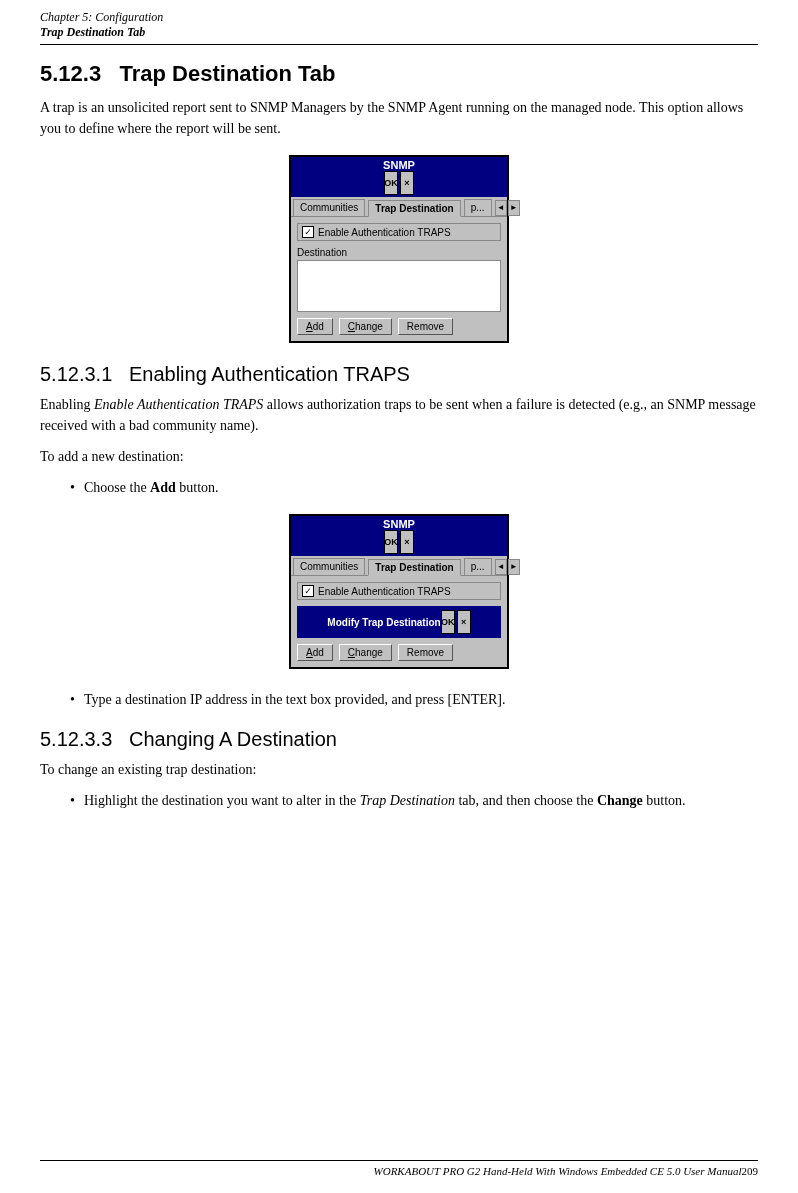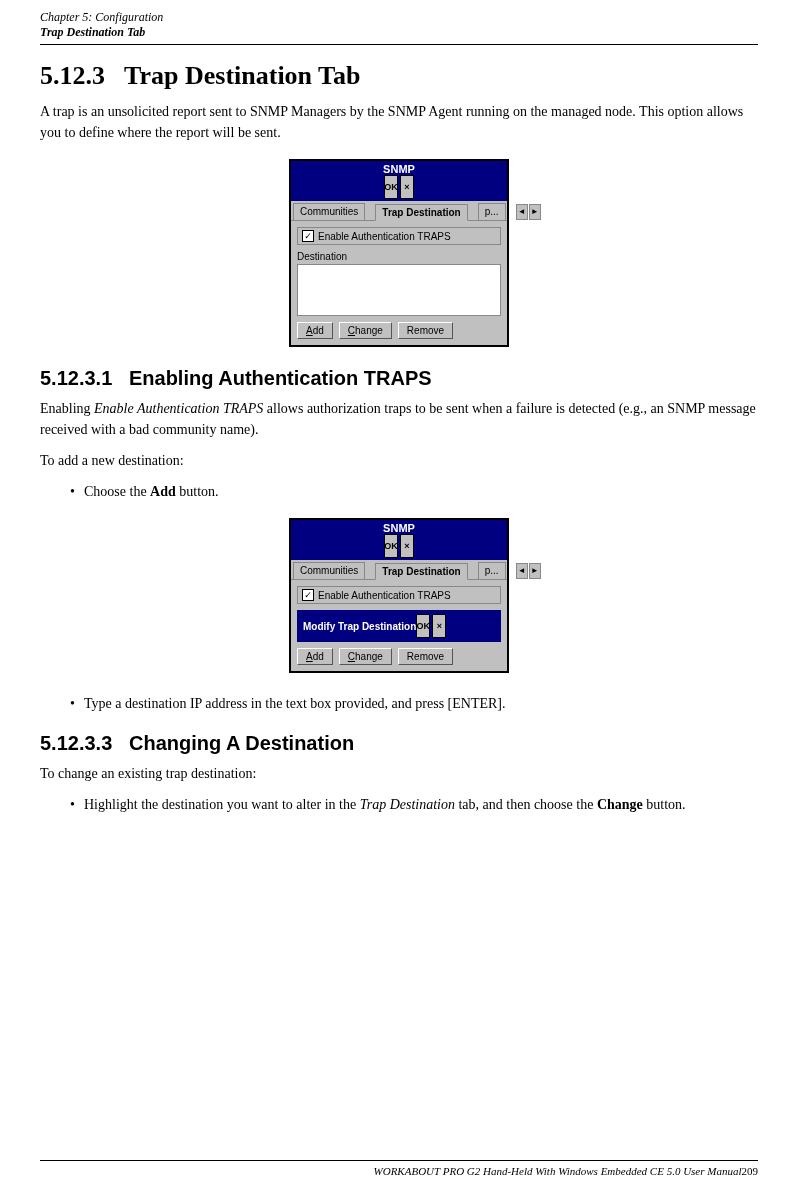--- a/index.html
+++ b/index.html
@@ -32,29 +32,29 @@
     .page-header .chapter-line {
       display: block;
     }
     .page-header .section-line {
       display: block;
       font-weight: bold;
     }
 
     
     .section-title-large {
-      font-size: 26px;
-      font-weight: bold;
-      font-family: Liberation Serif, serif;
+      font-size: 22px;
+      font-weight: bold;
+      font-family: Liberation Sans, sans-serif;
       margin-bottom: 10px;
       margin-top: 12px;
     }
     .section-title-medium {
       font-size: 20px;
-      font-weight: bold;
+      font-weight: normal;
       font-family: Arial, sans-serif;
       margin-bottom: 8px;
       margin-top: 18px;
     }
 
     
     .body-text {
       font-size: 14px;
       line-height: 1.5;
       margin-bottom: 10px;
@@ -129,21 +129,21 @@
       cursor: pointer;
       font-weight: bold;
     }
 
     
     .tab-bar {
       display: flex;
       background: #c0c0c0;
       border-bottom: 1px solid #888;
       padding: 2px 2px 0 2px;
-      gap: 10px;
+      gap: 3px;
     }
     .tab {
       padding: 2px 6px;
       font-size: 10px;
       background: #c0c0c0;
       border: 1px solid #888;
       border-bottom: none;
       cursor: pointer;
       white-space: nowrap;
     }
@@ -238,21 +238,21 @@
     .modify-dialog {
       border: 2px solid #000080;
       background: #c0c0c0;
       margin-top: 4px;
     }
     .modify-titlebar {
       background: #000080;
       color: #fff;
       display: flex;
       align-items: center;
-      justify-content: flex-start;
+      justify-content: center;
       padding: 2px 4px;
       font-size: 10px;
       font-weight: bold;
     }
     .modify-content {
       padding: 6px;
     }
     .ip-row {
       display: flex;
       align-items: center;

